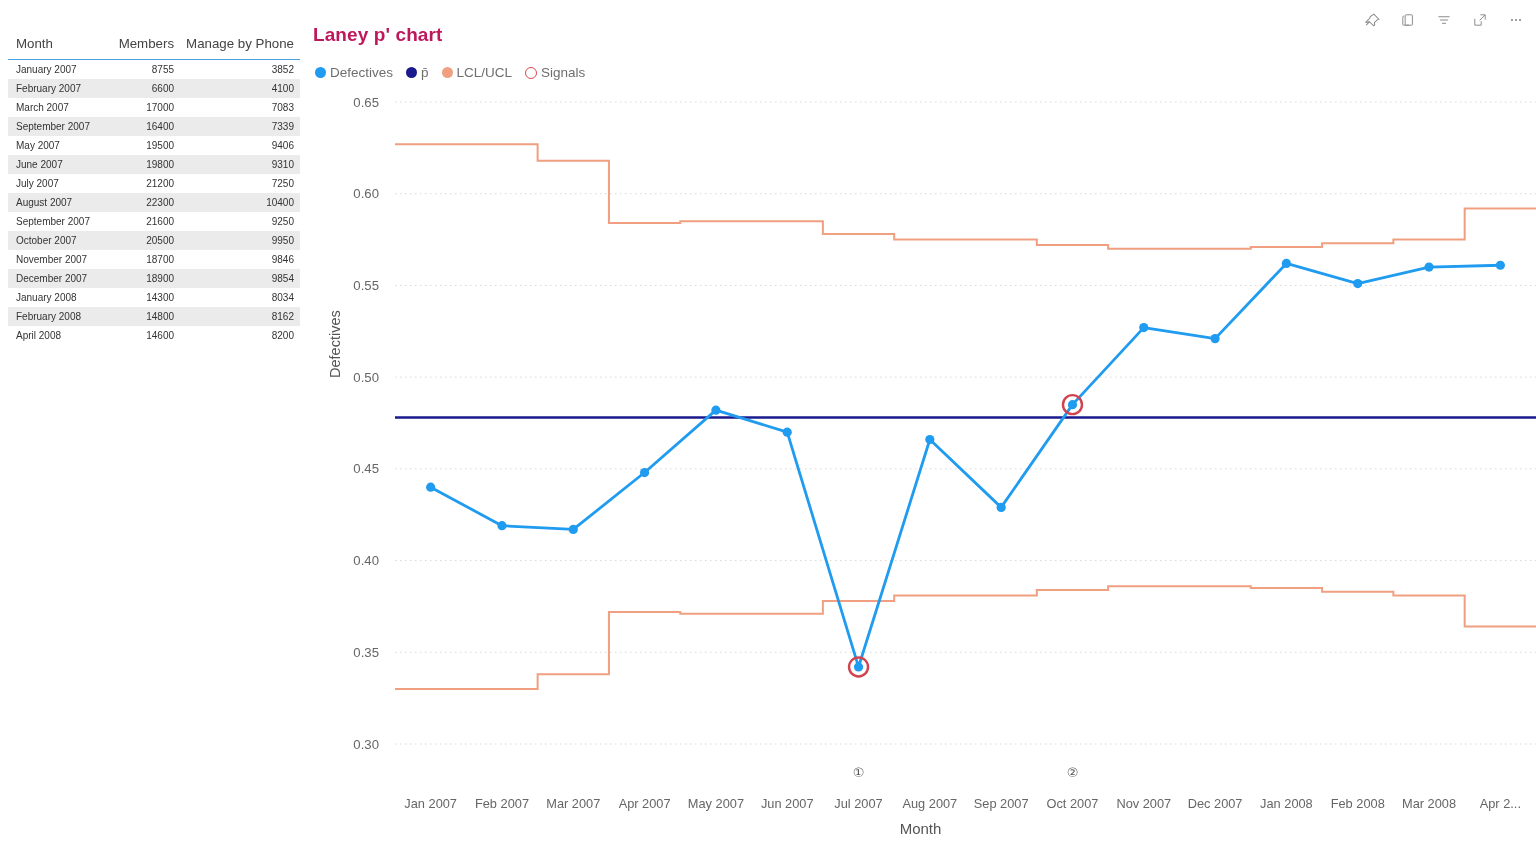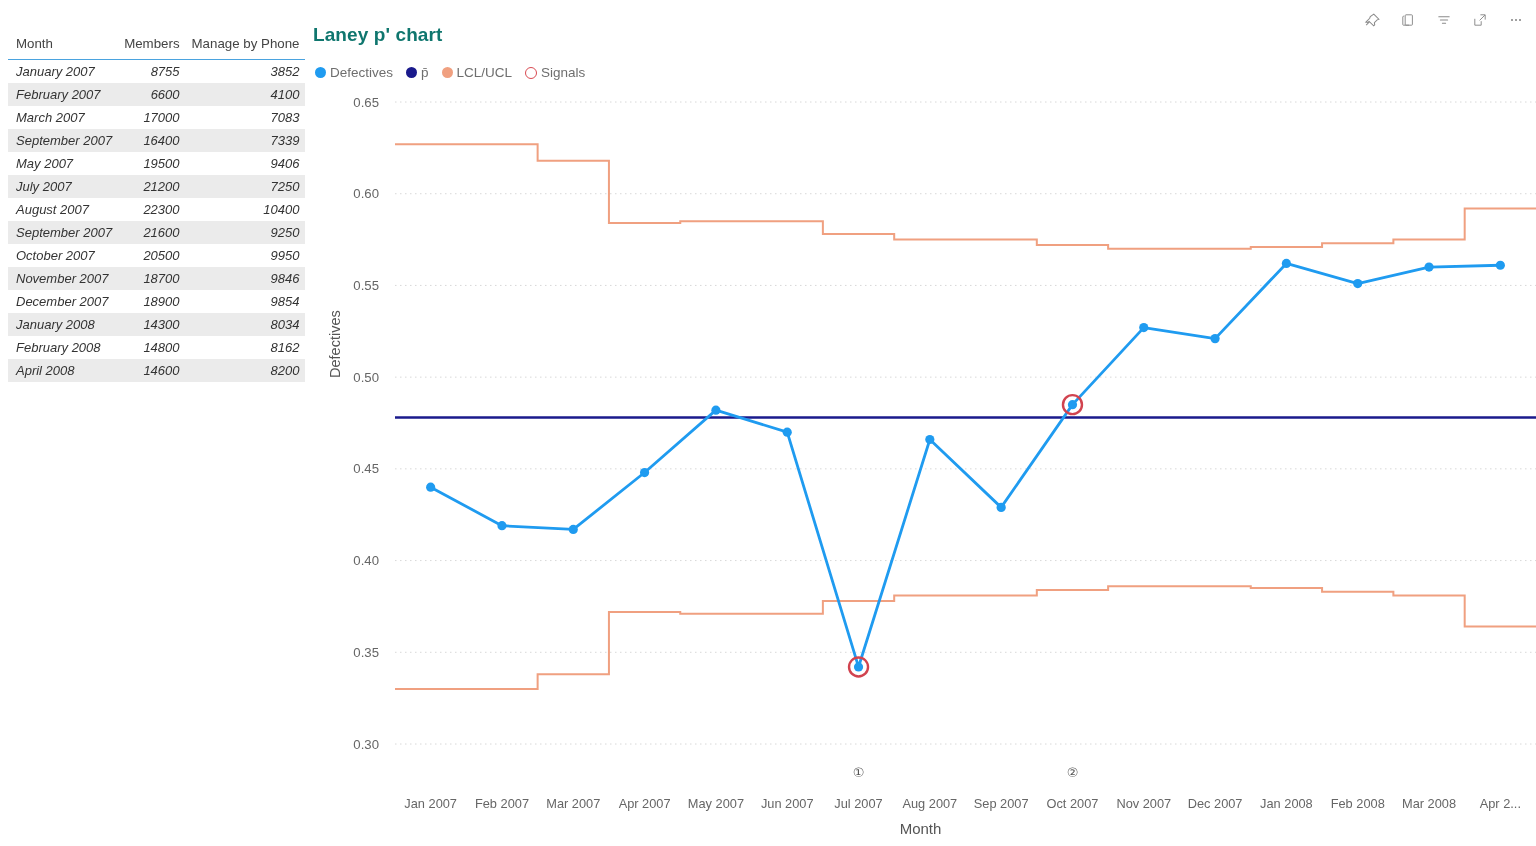--- a/index.html
+++ b/index.html
@@ -17,31 +17,31 @@
   .tb-btn svg{display:block;}
 
   
   .table-panel{position:absolute;left:8px;top:30px;width:292px;}
   table.data{border-collapse:collapse;width:292px;font-size:13.3px;color:#333333;}
   table.data th{
     font-weight:400;color:#444;padding:6px 6px 8px 6px;text-align:right;
     border-bottom:1.6px solid #4aa3df;white-space:nowrap;font-size:13.3px;
   }
   table.data th.c-month{text-align:left;padding-left:8px;}
-  table.data td{padding:4px 6px;text-align:right;white-space:nowrap;font-size:13px;color:#333;font-style:italic;}
+  table.data td{padding:4px 6px;text-align:right;white-space:nowrap;font-size:10px;color:#333;}
   table.data td.c-month{text-align:left;padding-left:8px;}
   table.data tbody tr:nth-child(even){background:#ebebeb;}
   table.data tbody tr:nth-child(odd){background:#ffffff;}
   table.data col.w-month{width:112px;}
   table.data col.w-members{width:68px;}
   table.data col.w-phone{width:112px;}
 
   
   .chart-panel{position:absolute;left:305px;top:0;width:1231px;height:846px;}
-  .chart-title{position:absolute;left:8px;top:24px;font-size:19px;color:#0f766e;font-weight:600;letter-spacing:.1px;}
+  .chart-title{position:absolute;left:8px;top:24px;font-size:19px;color:#be185d;font-weight:600;letter-spacing:.1px;}
   .legend{position:absolute;left:10px;top:66px;display:flex;align-items:center;gap:13px;font-size:13.5px;color:#6e6e6e;}
   .legend .item{display:flex;align-items:center;gap:4px;white-space:nowrap;}
   .legend .swatch{width:11px;height:11px;border-radius:50%;display:inline-block;}
   .legend .swatch.ring{background:transparent;border:1.6px solid #d94a52;width:10px;height:10px;}
   .legend .lbl{line-height:1;}
 
   .plot-wrap{position:absolute;left:0;top:0;width:1231px;height:846px;}
   .plot-wrap svg{display:block;}
 
   .y-title{position:absolute;left:22px;top:378px;font-size:14.5px;color:#555;
@@ -125,20 +125,25 @@
           </tr>
           <tr>
             <td class="c-month">September 2007</td>
             <td>16400</td>
             <td>7339</td>
           </tr>
           <tr>
             <td class="c-month">May 2007</td>
             <td>19500</td>
             <td>9406</td>
+          </tr>
+          <tr>
+            <td class="c-month">June 2007</td>
+            <td>19800</td>
+            <td>9310</td>
           </tr>
           <tr>
             <td class="c-month">July 2007</td>
             <td>21200</td>
             <td>7250</td>
           </tr>
           <tr>
             <td class="c-month">August 2007</td>
             <td>22300</td>
             <td>10400</td>

